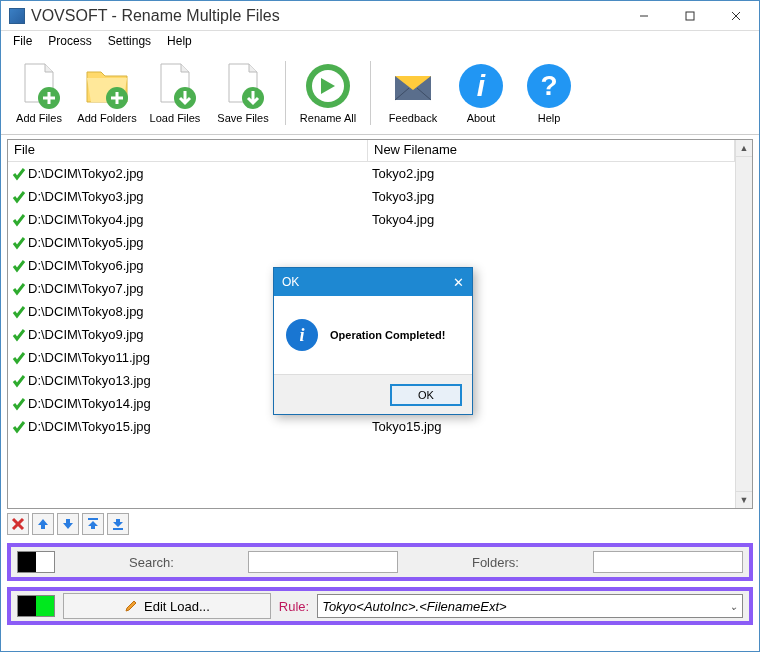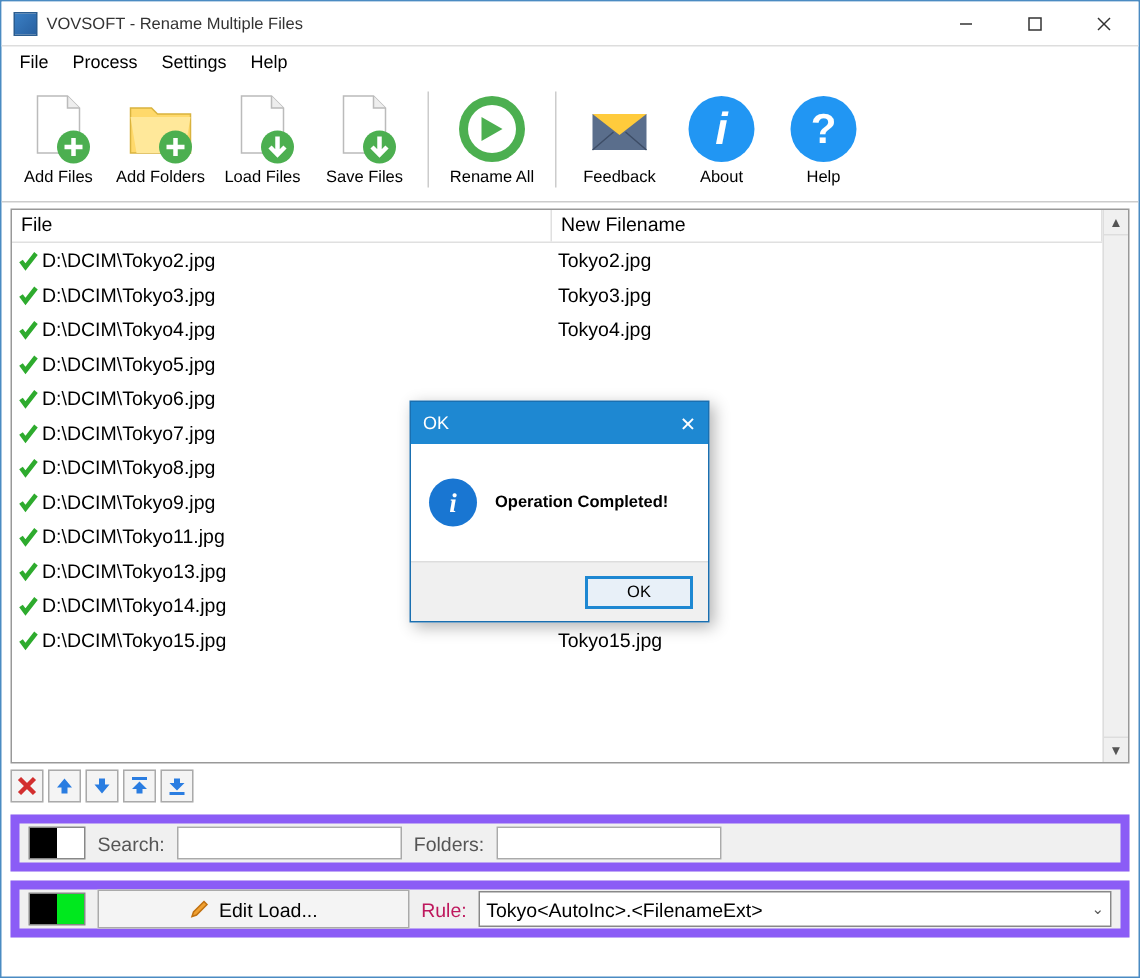--- a/index.html
+++ b/index.html
@@ -1,21 +1,21 @@
 <!DOCTYPE html>
 <html><head>
 <meta charset="utf-8">
 <style>
 * { box-sizing: border-box; margin: 0; padding: 0; font-family: "Segoe UI", Tahoma, sans-serif; }
 body { background: #fff; width: 760px; height: 652px; overflow: hidden; border: 1px solid #4a8bc2; position: relative; }
 
 
 .titlebar { height: 30px; background: #fff; display: flex; align-items: center; padding: 0 0 0 8px; border-bottom: 1px solid #ddd; }
 .titlebar .app-icon { width: 16px; height: 16px; background: linear-gradient(135deg,#3a7fc4,#2860a0); border: 1px solid #2a5c8f; margin-right: 6px; }
-.titlebar .title-text { font-size: 11px; color: #333; flex: 1; }
+.titlebar .title-text { font-size: 16px; color: #333; flex: 1; }
 .titlebar .win-controls { display: flex; }
 .titlebar .win-btn { width: 46px; height: 30px; display: flex; align-items: center; justify-content: center; font-size: 10px; color: #333; }
 
 
 .menubar { height: 20px; display: flex; align-items: center; padding: 0 4px; font-size: 12px; }
 .menubar .menu-item { padding: 2px 8px; cursor: default; }
 
 
 .toolbar { height: 84px; display: flex; align-items: center; padding: 0 4px; border-bottom: 1px solid #ccc; gap: 0; }
 .tool-btn { width: 68px; height: 80px; display: flex; flex-direction: column; align-items: center; justify-content: center; font-size: 11px; cursor: pointer; }
@@ -37,27 +37,27 @@
 .scrollbar { width: 17px; background: #f0f0f0; border-left: 1px solid #ddd; position: relative; }
 .scroll-up, .scroll-down { height: 17px; display: flex; align-items: center; justify-content: center; font-size: 9px; color: #555; }
 .scroll-up { border-bottom: 1px solid #ddd; }
 .scroll-down { position: absolute; bottom: 0; width: 100%; border-top: 1px solid #ddd; }
 
 
 .action-bar { height: 24px; margin: 4px 6px 0 6px; display: flex; gap: 3px; }
 .small-btn { width: 22px; height: 22px; border: 1px solid #aaa; background: #f4f4f4; display: flex; align-items: center; justify-content: center; cursor: pointer; }
 
 
-.panel { margin: 6px 6px 0 6px; height: 38px; border: 6px solid #8b5cf6; background: #f0f0f0; display: flex; align-items: center; padding: 0 6px; gap: 8px; }
+.panel { margin: 6px 6px 0 6px; height: 38px; border: 4px solid #8b5cf6; background: #f0f0f0; display: flex; align-items: center; padding: 0 6px; gap: 8px; justify-content: space-between; }
 .color-box { width: 38px; height: 22px; border: 1px solid #888; display: flex; }
 .color-half { flex: 1; }
 .label { font-size: 13px; color: #555; }
 .text-input { height: 22px; border: 1px solid #aaa; background: #fff; font-size: 13px; padding: 0 4px; }
 .big-btn { height: 26px; padding: 0 60px; border: 1px solid #aaa; background: #f4f4f4; font-size: 13px; display: flex; align-items: center; gap: 6px; cursor: pointer; }
-.combo { flex: 1; height: 24px; border: 1px solid #888; background: #fff; display: flex; align-items: center; padding: 0 4px; font-size: 13px; position: relative; }
+.combo { flex: 1; height: 24px; border: 1px solid #888; background: #fff; display: flex; align-items: center; padding: 0 4px; font-size: 13px; position: relative; font-style: italic; }
 .combo .chev { position: absolute; right: 4px; font-size: 10px; color: #555; }
 
 
 .dialog { position: absolute; left: 272px; top: 266px; width: 200px; background: #fff; border: 1px solid #1a6fb0; box-shadow: 3px 3px 10px rgba(0,0,0,0.3); }
 .dialog-title { height: 28px; background: #1e88d2; color: #fff; display: flex; align-items: center; padding: 0 8px; font-size: 12px; }
 .dialog-title .dlg-close { margin-left: auto; cursor: pointer; font-size: 13px; }
 .dialog-body { height: 78px; display: flex; align-items: center; padding: 0 12px; gap: 12px; font-size: 11px; font-weight: 600; }
 .info-icon { width: 32px; height: 32px; border-radius: 50%; background: #1976d2; color: #fff; display: flex; align-items: center; justify-content: center; font-size: 18px; font-weight: bold; font-family: Georgia, serif; font-style: italic; }
 .dialog-footer { height: 40px; border-top: 1px solid #ddd; background: #f0f0f0; display: flex; align-items: center; justify-content: flex-end; padding: 0 10px; }
 .dlg-btn { width: 72px; height: 22px; border: 2px solid #1e88d2; background: #e8f0f8; font-size: 11px; cursor: pointer; }

